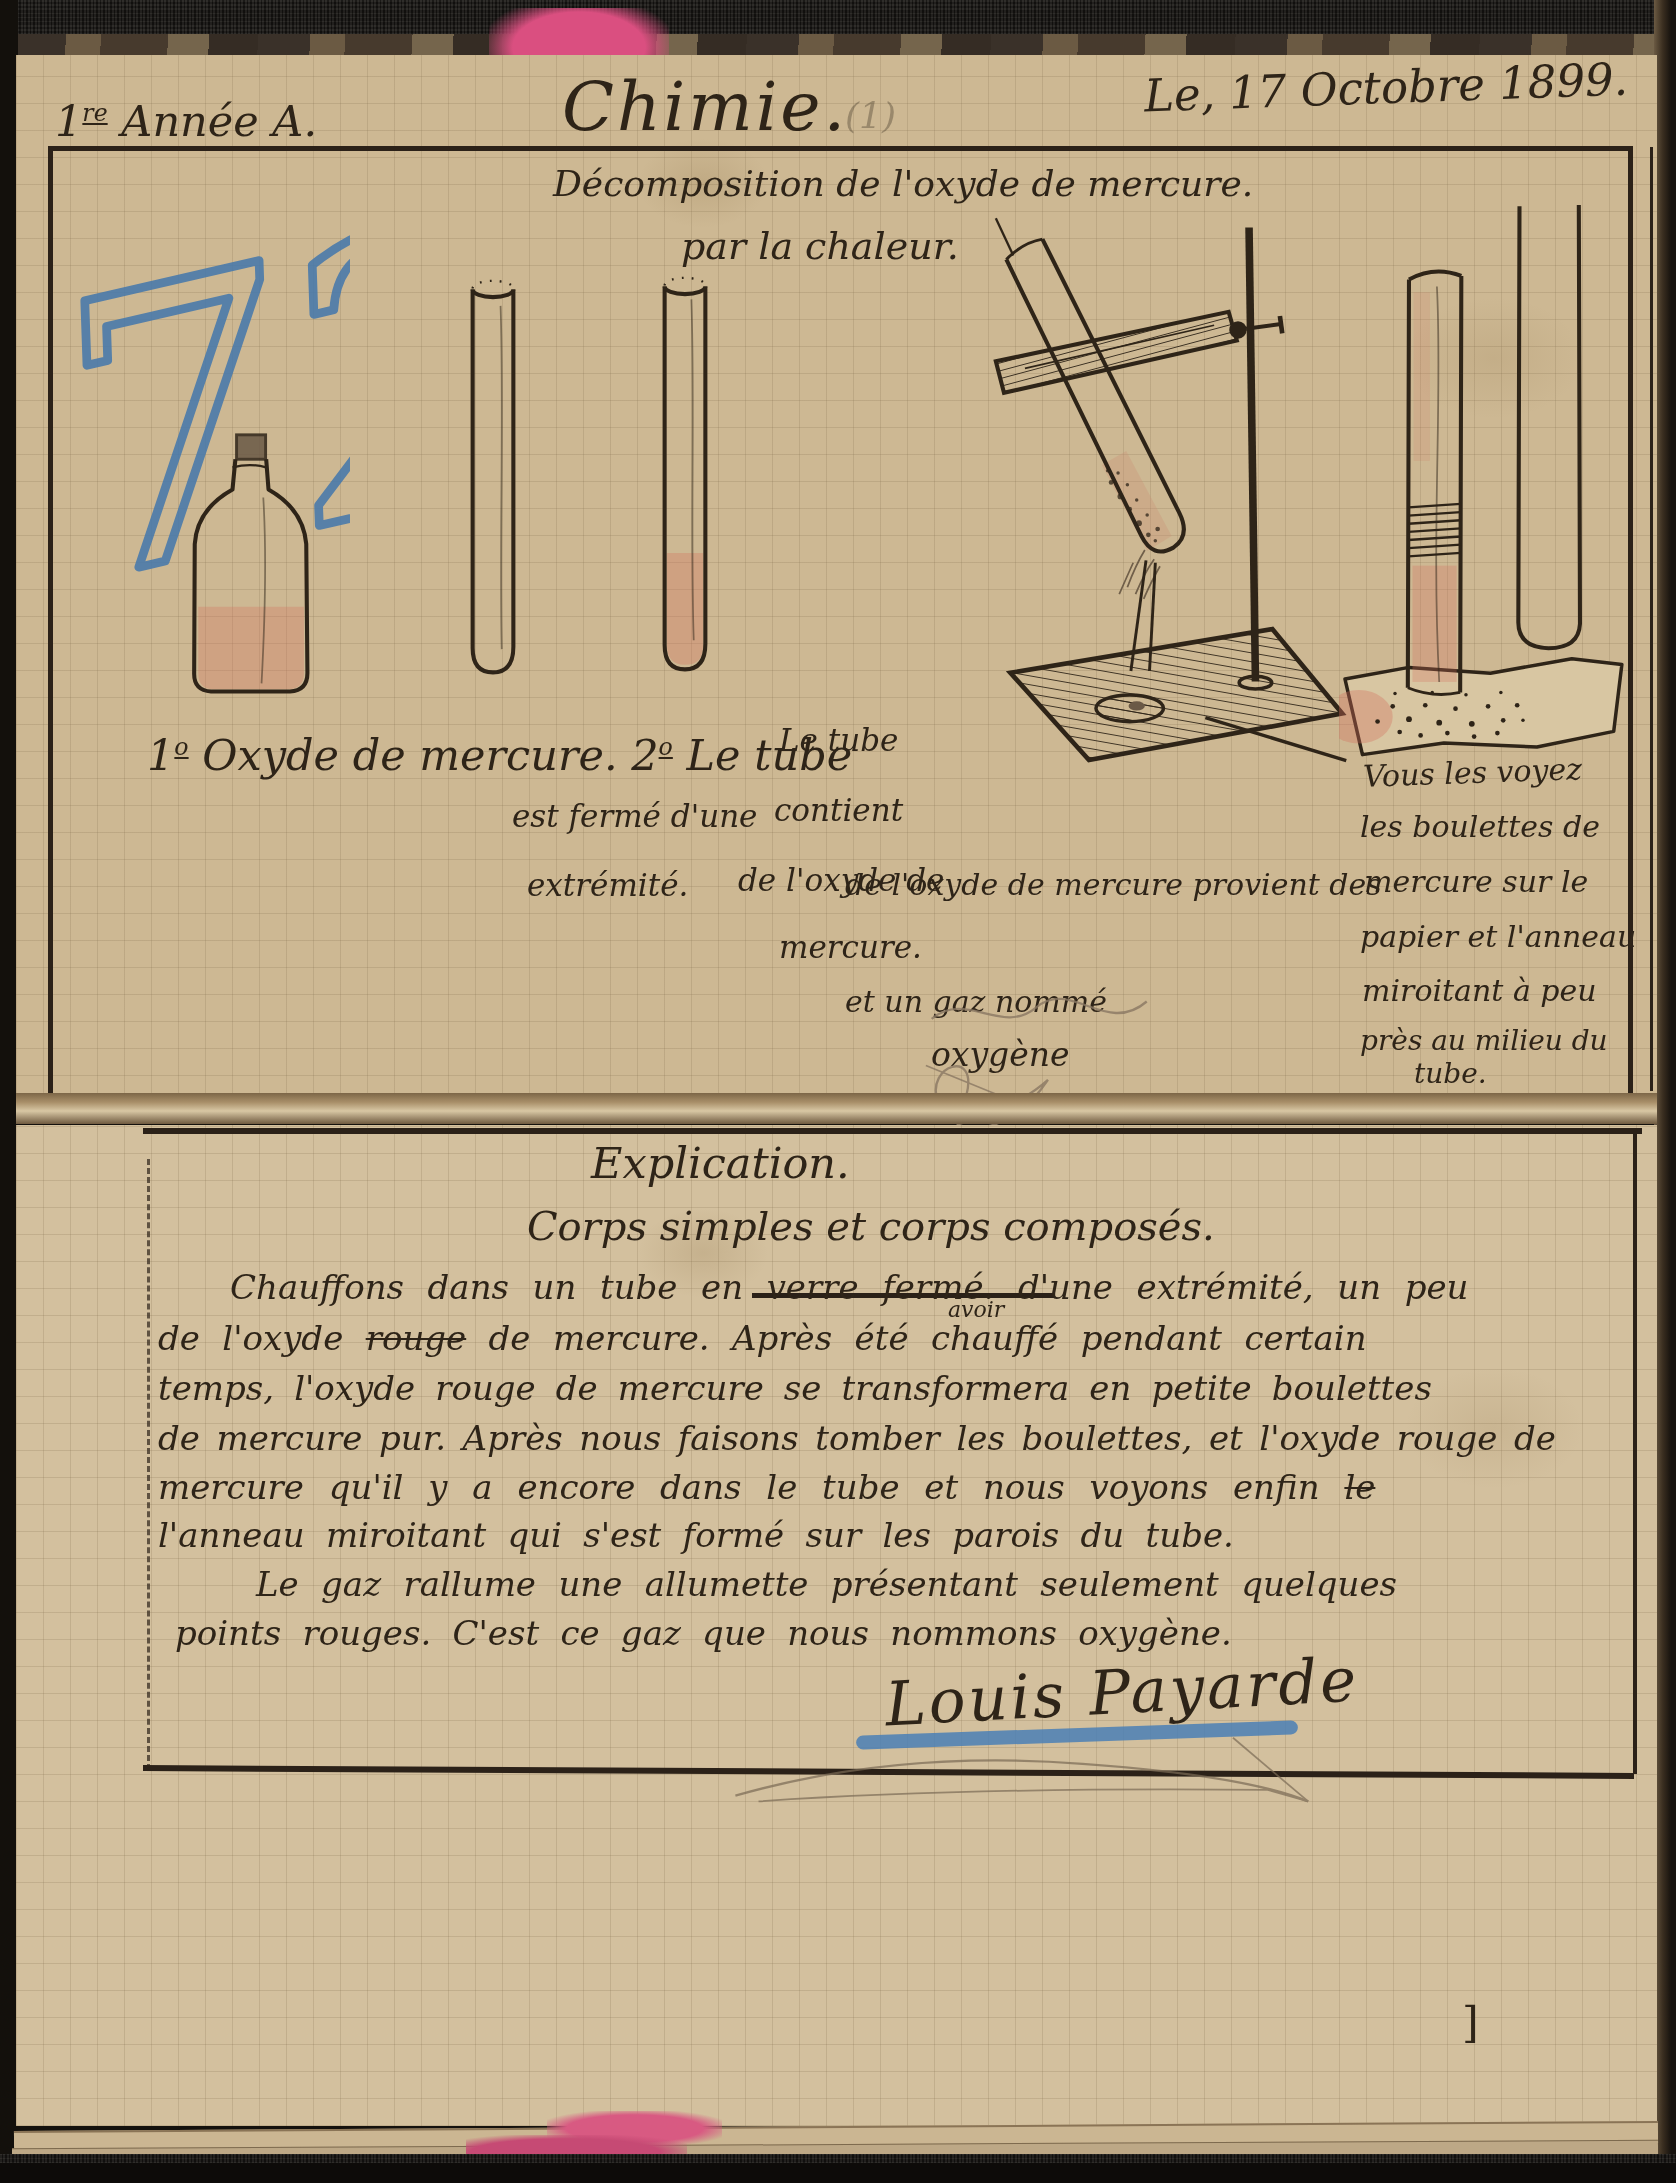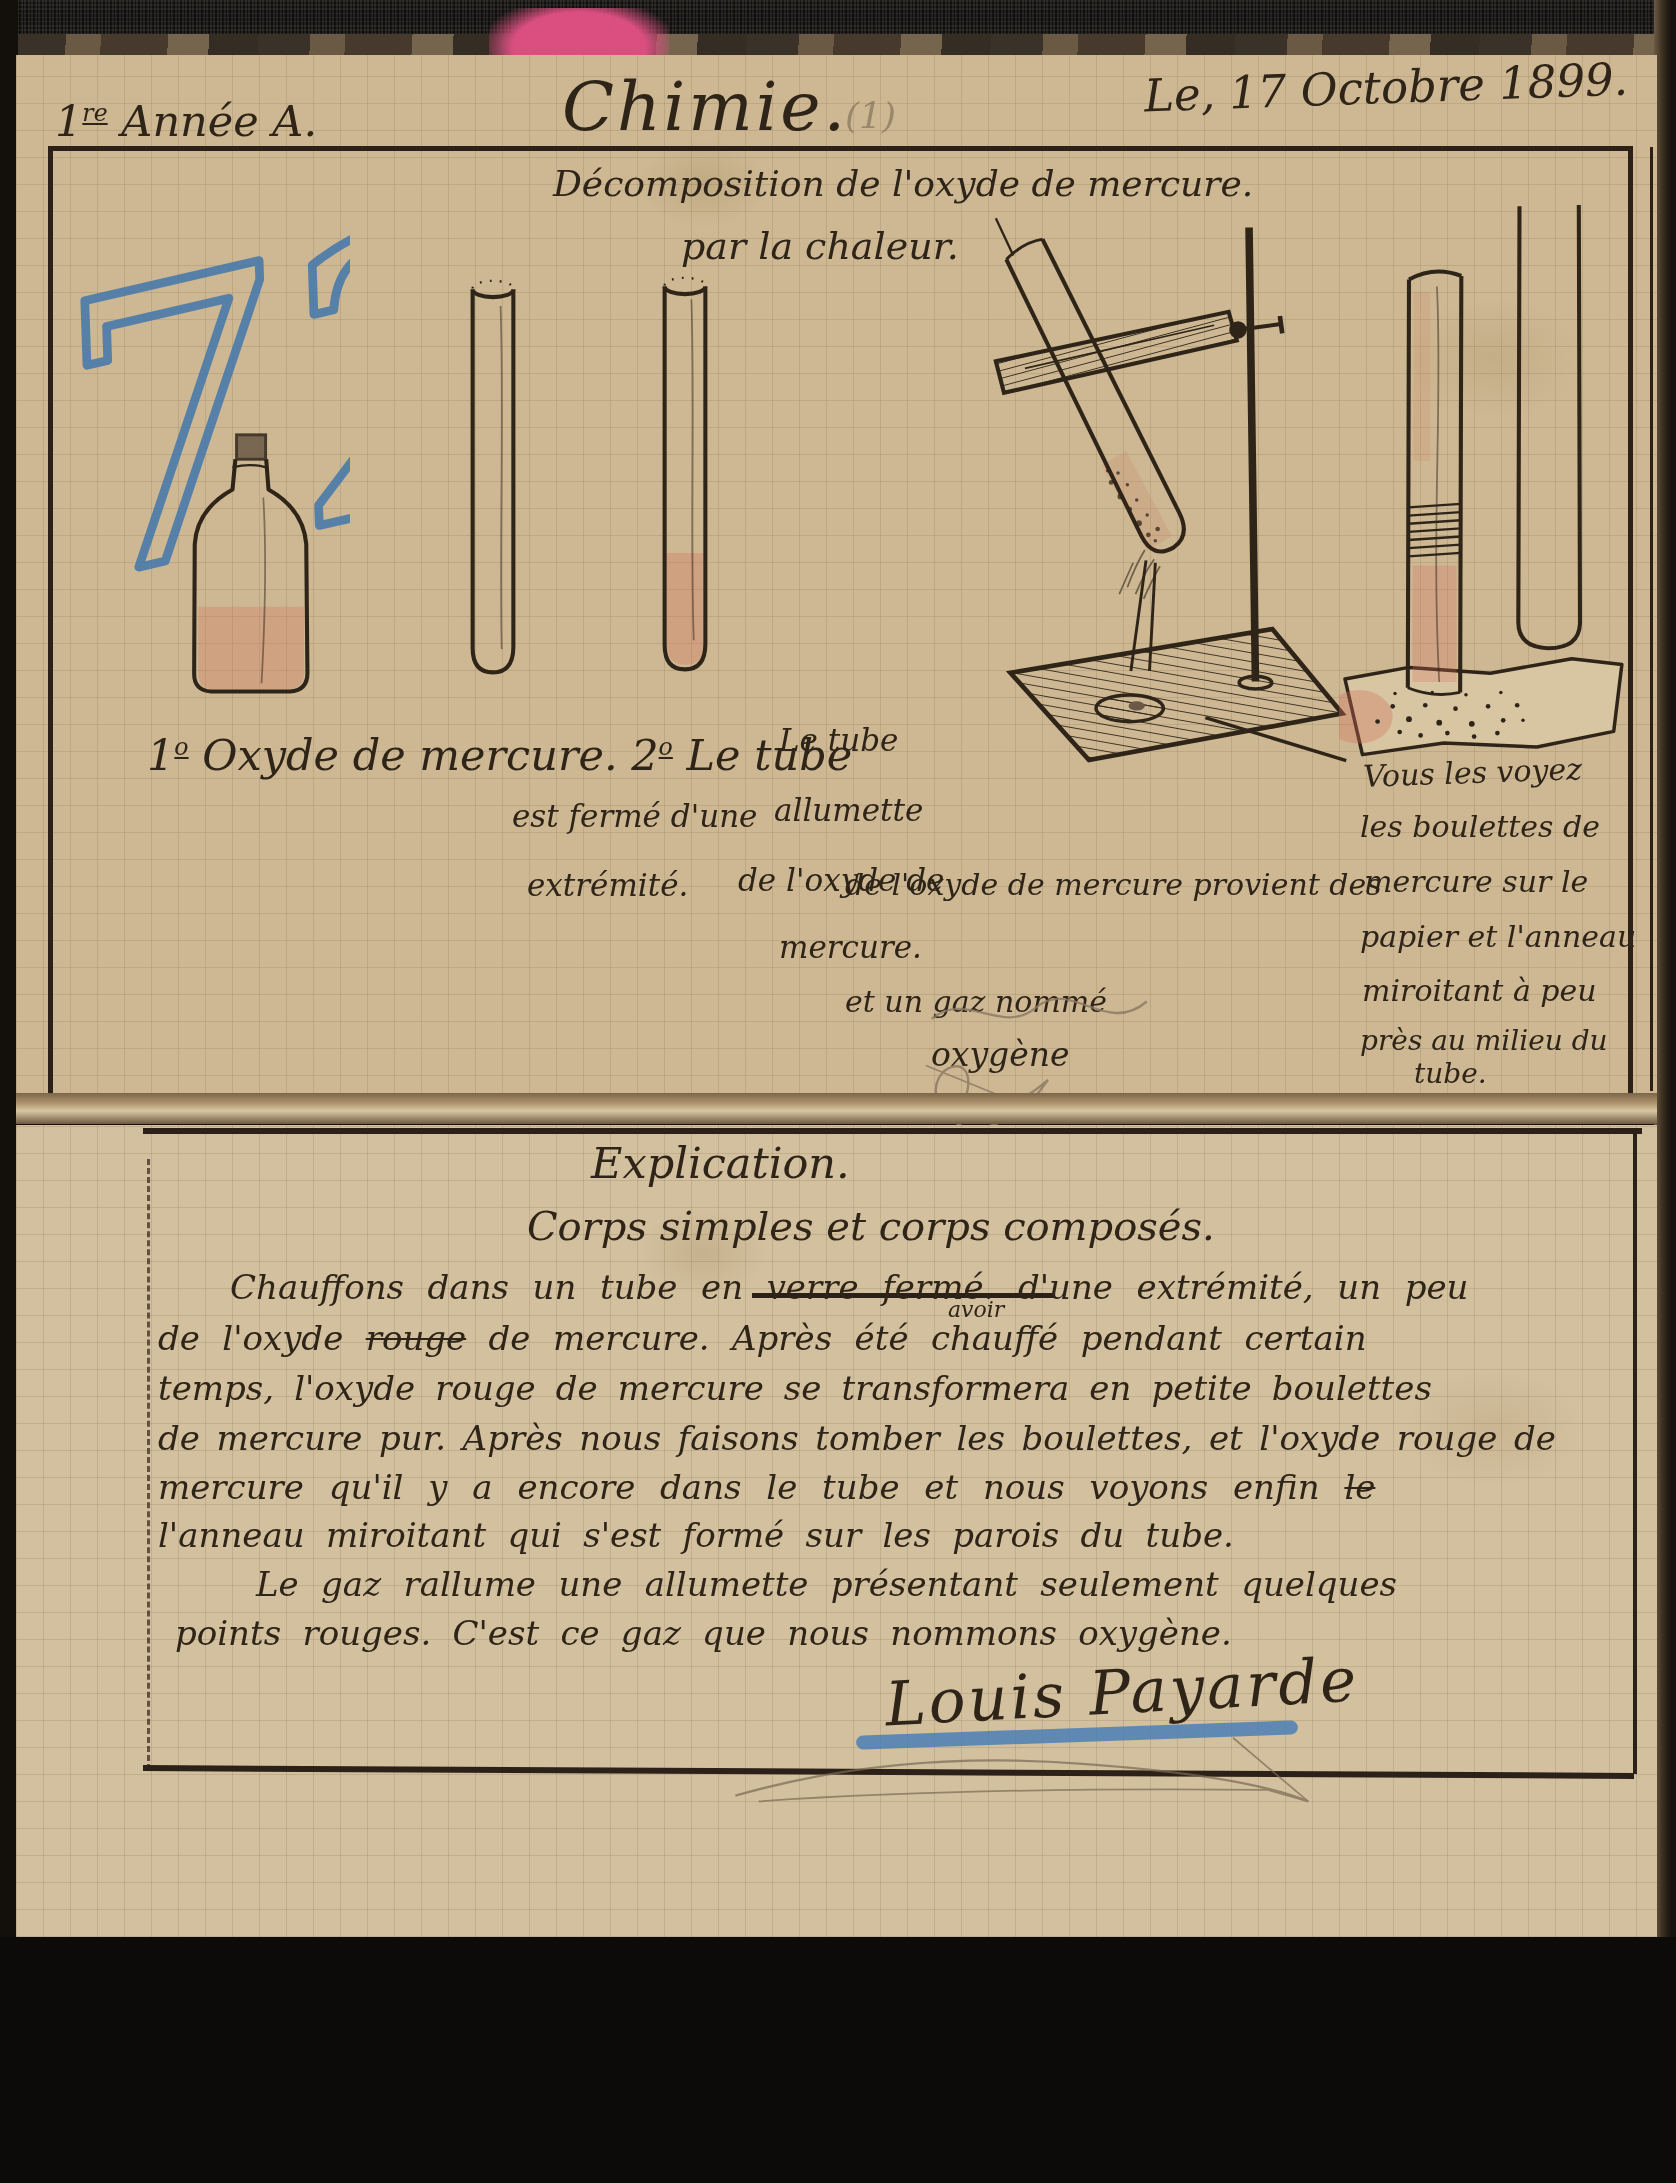--- a/index.html
+++ b/index.html
@@ -1,16 +1,16 @@
 <!DOCTYPE html>
 <html style="font-size:9.3px"><head>
 <meta charset="utf-8">
 <style>
   html,body{margin:0;padding:0;background:#0d0b09;}
-  #canvas{position:relative;width:1676px;height:1937px;background:#14110d;overflow:hidden;
+  #canvas{position:relative;width:1676px;height:2163px;background:#14110d;overflow:hidden;
           font-family:"DejaVu Serif","Liberation Serif",serif;}
   .abs{position:absolute;}
   .hw{position:absolute;font-family:"DejaVu Serif","Liberation Serif",serif;font-style:italic;
       color:#2e2418;white-space:nowrap;line-height:1.1;}
   .weave{background-color:#1b1916;
       background-image:repeating-linear-gradient(90deg,rgba(255,255,255,.05) 0 1.7px,rgba(0,0,0,.25) 1.7px 3.5px),
                        repeating-linear-gradient(0deg,rgba(255,255,255,.04) 0 1.7px,rgba(0,0,0,.2) 1.7px 4.1px);}
   .page{position:absolute;left:16.3px;width:1641px;
       background-color:#cdb893;
       background-image:
@@ -173,21 +173,21 @@
   </svg>
 
   <div class="hw" style="left:147px;top:732px;font-size:43px;">
     <span>1</span><sup class="hand">o</sup><span> Oxyde de mercure.</span>
     <span>2</span><sup class="hand">o</sup><span> Le tube</span>
   </div>
   <div class="hw" style="left:512px;top:799px;font-size:31px;">est fermé d'une</div>
   <div class="hw" style="left:527px;top:868px;font-size:31px;">extrémité.</div>
 
   <div class="hw" style="left:779px;top:723px;font-size:31px;">Le tube</div>
-  <div class="hw" style="left:774px;top:793px;font-size:31px;">allumette</div>
+  <div class="hw" style="left:774px;top:793px;font-size:31px;">contient</div>
   <div class="hw" style="left:738px;top:863px;font-size:31px;">de l'oxyde de</div>
   <div class="hw" style="left:779px;top:930px;font-size:31px;font-style:italic;">mercure.</div>
 
   <div class="hw" style="left:845px;top:868px;font-size:30px;">de l'oxyde de mercure provient des</div>
   <div class="hw" style="left:845px;top:985px;font-size:30px;">et un gaz nommé</div>
   <div class="hw" style="left:931px;top:1037px;font-size:33px;">oxygène</div>
   <svg class="sketch" viewBox="0 0 800 320" style="left:844px;top:955px;width:466px;height:186px;opacity:.8;">
     <path d="M150 110 C210 60 270 140 330 90 S450 140 520 80" fill="none" stroke="#8a7863" stroke-width="4"></path>
     <path d="M160 250 C140 190 230 160 210 240 C190 310 300 260 350 215 C300 290 220 320 180 280" fill="none" stroke="#8a7863" stroke-width="4"></path>
     <path d="M140 190 L360 280" fill="none" stroke="#8a7863" stroke-width="3"></path>

